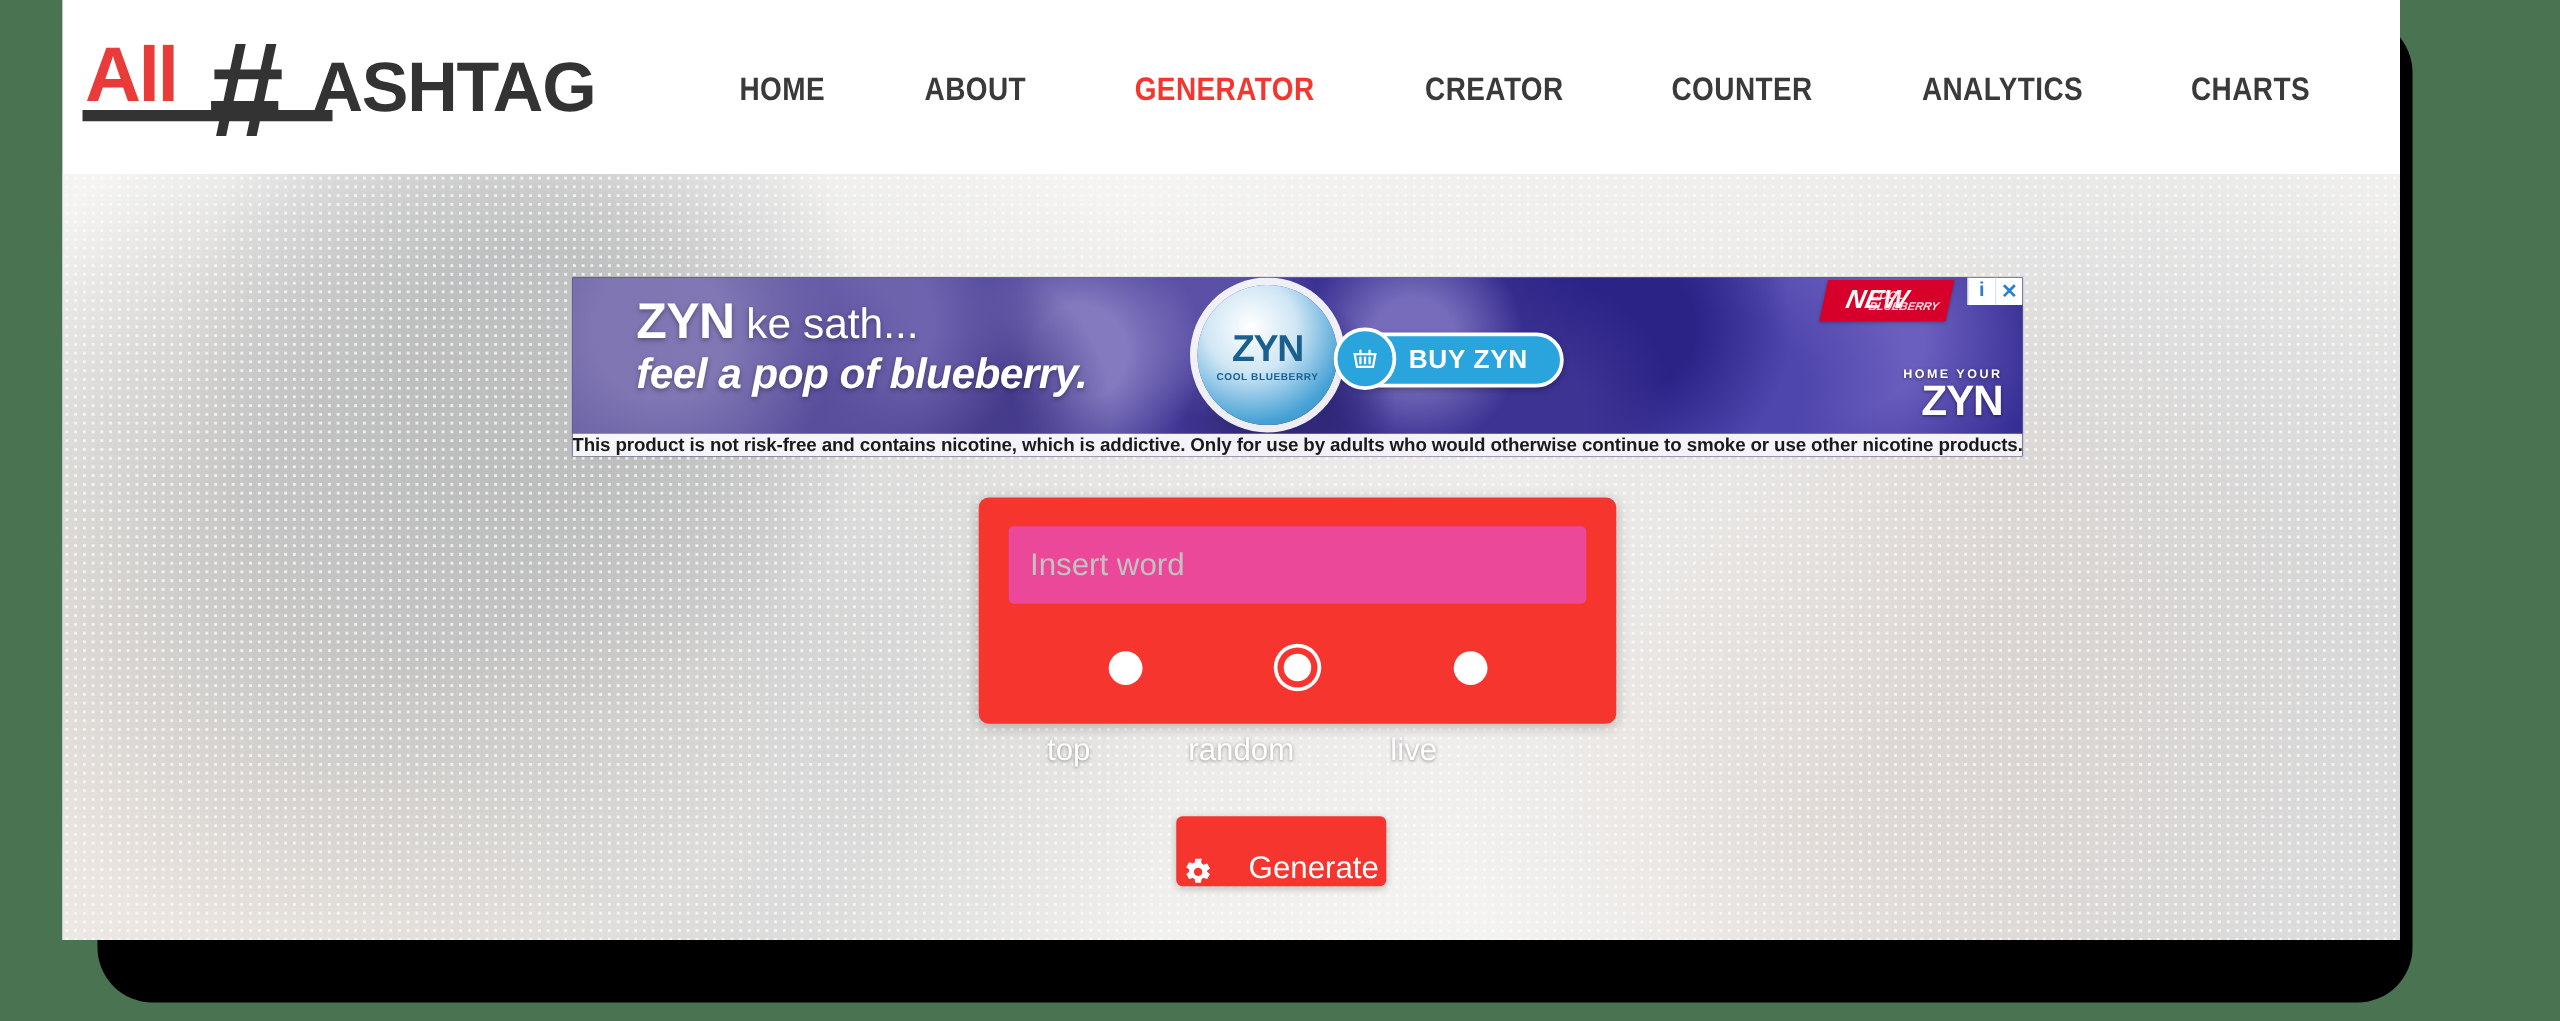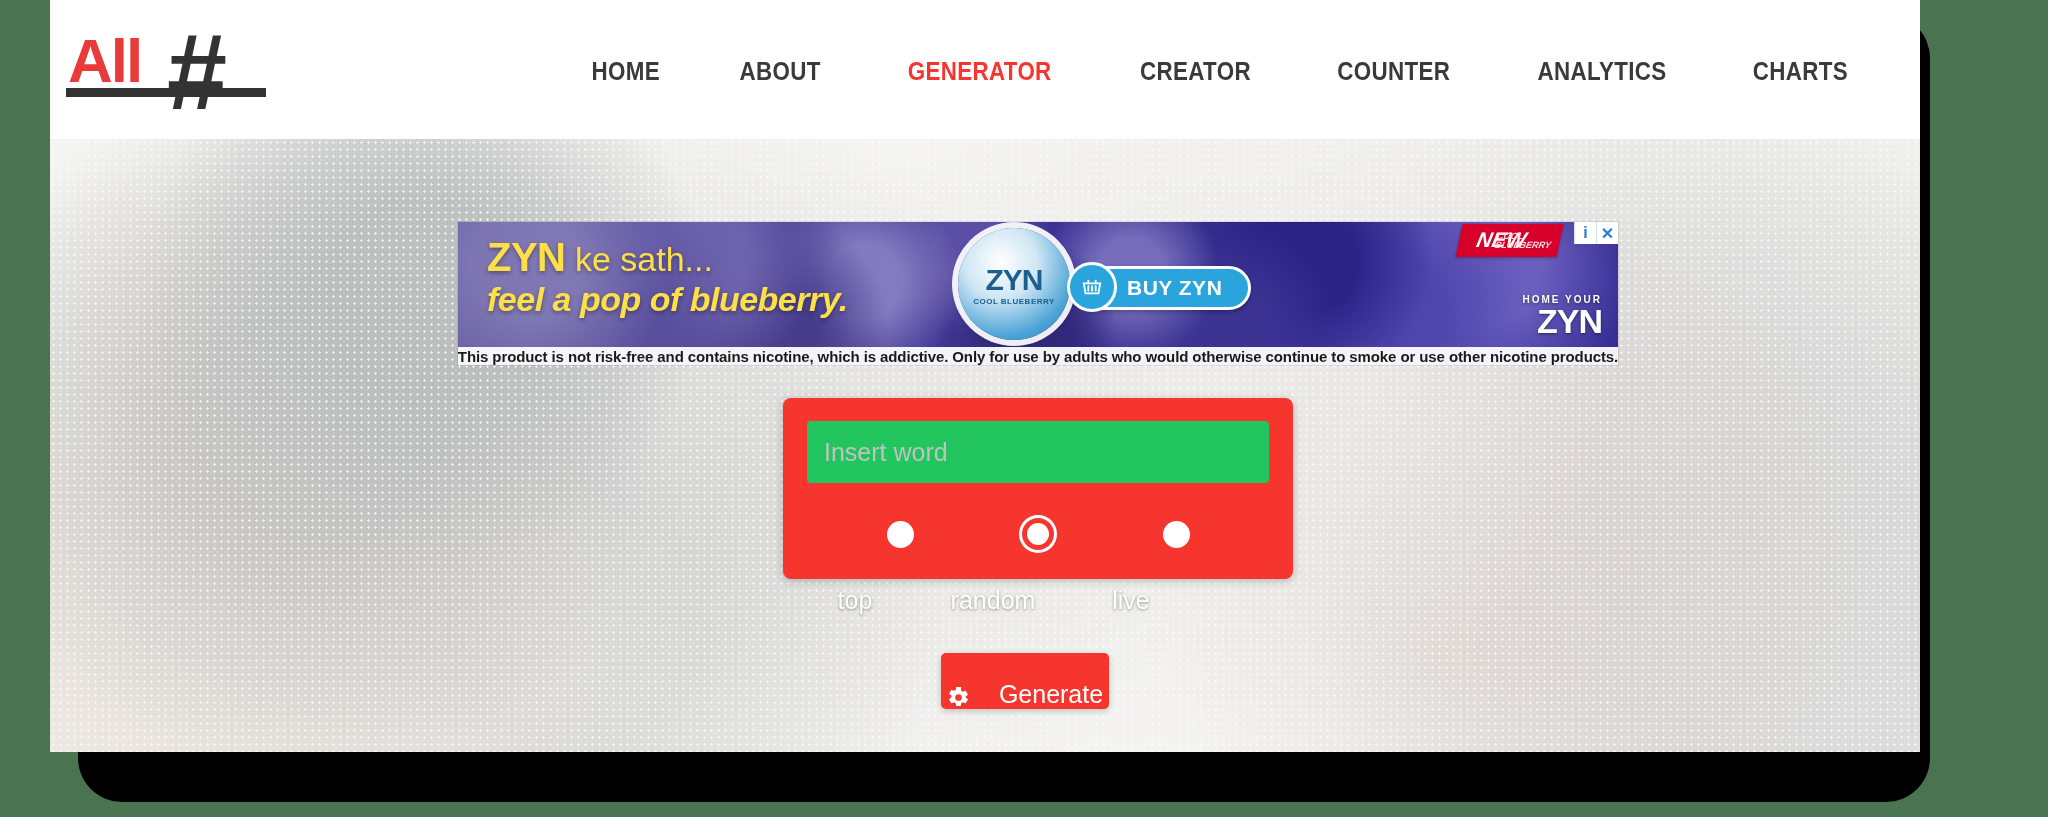--- a/index.html
+++ b/index.html
@@ -156,22 +156,22 @@
       radial-gradient(circle at 88% 30%, #6a5fbe 0 6%, rgba(106,95,190,0) 15%),
       radial-gradient(circle at 95% 72%, #372e95 0 6%, rgba(55,46,149,0) 15%),
       linear-gradient(115deg, #564aa6 0%, #3b3194 45%, #2b2480 100%);
   }
   .ad-left-fog {
     position: absolute; left: 0; top: 0; width: 56%; height: 100%;
     background: linear-gradient(90deg, rgba(112,104,158,0.55) 0%, rgba(90,82,150,0.18) 70%, rgba(0,0,0,0) 100%);
   }
   .ad-headline {
     position: absolute;
-    left: 29px; top: 16px;
-    color: #fde047;
+    left: 51px; top: 16px;
+    color: #ffffff;
     text-shadow: 0 2px 4px rgba(0,0,0,0.35);
     white-space: nowrap;
   }
   .ad-line1 { font-size: 34px; line-height: 38px; font-weight: normal; }
   .ad-line1 .ad-brand { font-size: 40px; font-weight: bold; letter-spacing: -0.5px; }
   .ad-line2 {
     font-size: 34px; line-height: 42px;
     font-style: italic; font-weight: bold;
     letter-spacing: -0.5px;
   }
@@ -273,21 +273,21 @@
     border-radius: 8px;
     z-index: 5;
     box-shadow: 0 2px 10px rgba(0,0,0,0.22);
   }
   .gen-input {
     position: absolute;
     left: 24px; top: 23px;
     width: 462px; height: 62px;
     border: none;
     border-radius: 4px;
-    background: #22c55e;
+    background: #ec4899;
     font-size: 25px;
     color: #333333;
     padding: 0 17px;
     outline: none;
     font-family: "Liberation Sans", sans-serif;
   }
   .gen-input::placeholder { color: #c2c2c2; }
 
   .gen-radios {
     position: absolute;
@@ -360,20 +360,21 @@
 <div class="device-plate"></div>
 
 <div class="page-sheet">
 
   <header class="site-header">
 
     <div class="logo-wrap">
       <span class="logo-all">All</span>
       <span class="logo-bar"></span>
       <span class="logo-hash">#</span>
+      <span class="logo-ashtag">ASHTAG</span>
     </div>
 
     <nav class="main-nav">
       <a class="nav-link">HOME</a>
       <a class="nav-link">ABOUT</a>
       <a class="nav-link is-active">GENERATOR</a>
       <a class="nav-link">CREATOR</a>
       <a class="nav-link">COUNTER</a>
       <a class="nav-link">ANALYTICS</a>
       <a class="nav-link">CHARTS</a>

